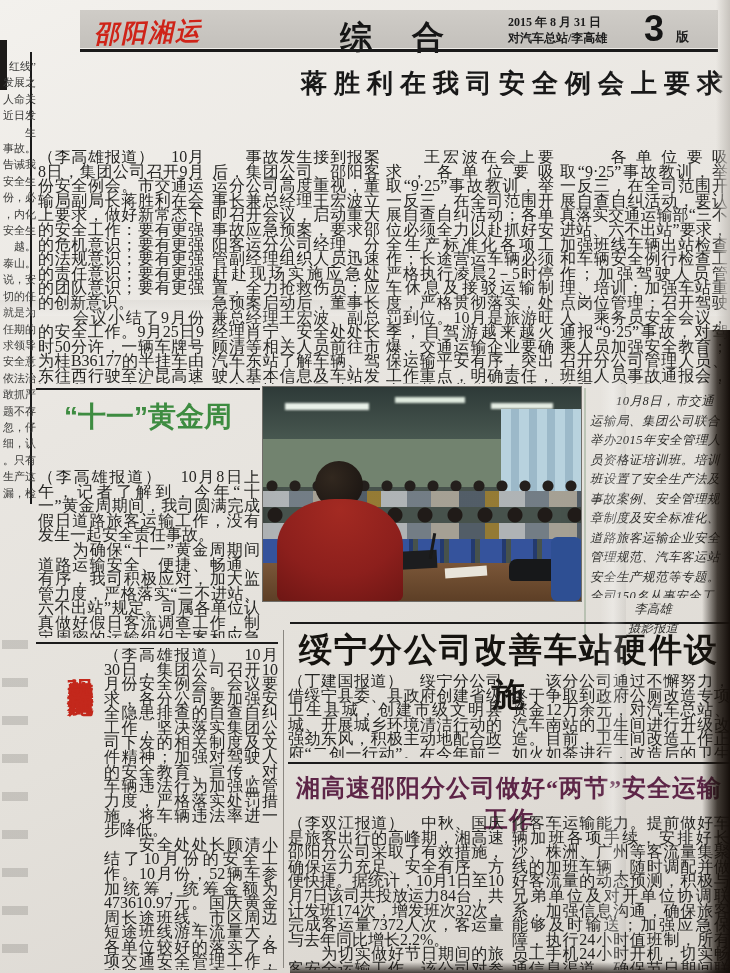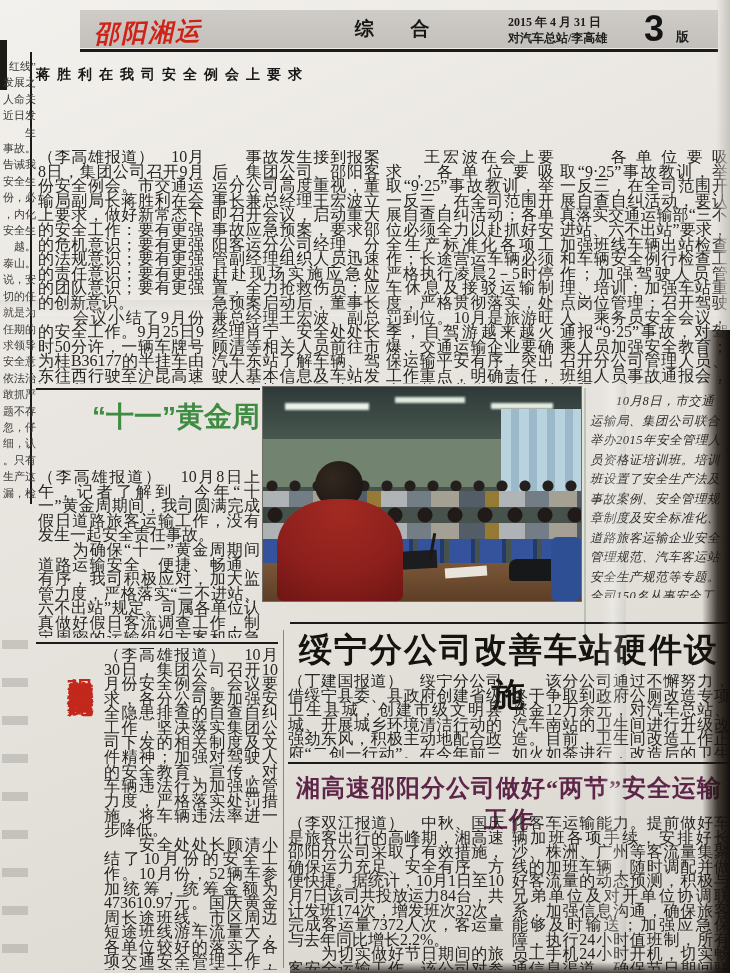--- a/index.html
+++ b/index.html
@@ -3,30 +3,30 @@
 <meta charset="utf-8">
 <style>
   html,body{margin:0;padding:0;background:#17120e;width:730px;height:973px;overflow:hidden;}
   #stage{position:relative;width:730px;height:973px;font-family:"Liberation Serif",serif;}
   #paper{position:absolute;inset:0;background:
     linear-gradient(155deg,#f3f1ed 0%,#e9e6e1 35%,#e4e1db 60%,#dedad4 82%,#d6d2cb 100%);}
   .abs{position:absolute;}
   
   .hbar{background:linear-gradient(#cfccc7,#c3c0bb);}
   .logo{color:#cf2318;font-weight:bold;font-style:italic;font-size:25px;transform:rotate(-2deg);letter-spacing:2px;font-family:"Liberation Serif",serif;}
-  .section{font-size:19px;font-weight:bold;letter-spacing:16px;color:#161616;text-align:center;}
+  .section{font-size:32px;font-weight:bold;letter-spacing:16px;color:#161616;text-align:center;}
   .hmeta{font-size:12px;font-weight:bold;color:#1c1c1c;line-height:16px;white-space:pre-line;}
   .pnum{font-size:36px;font-weight:bold;color:#141414;line-height:34px;font-family:"Liberation Sans",sans-serif;}
   .punit{font-size:13px;font-weight:bold;color:#1c1c1c;}
   .rule{background:#1b1b1b;}
   .grule{background:#8a8781;}
   
-  .kicker{font-size:14px;color:#181818;text-align:left;letter-spacing:7px;font-weight:bold;}
+  .kicker{font-size:26px;color:#181818;text-align:right;letter-spacing:7px;font-weight:bold;}
   .mainhl{font-size:40px;font-weight:bold;color:#d95a17;text-align:center;letter-spacing:1px;font-family:"Liberation Sans",sans-serif;white-space:nowrap;}
-  .greenhl{color:#3e8c41;font-weight:bold;text-align:right;font-family:"Liberation Sans",sans-serif;}
+  .greenhl{color:#3e8c41;font-weight:bold;text-align:center;font-family:"Liberation Sans",sans-serif;}
   .blackhl{color:#15130f;font-weight:bold;text-align:center;letter-spacing:2px;font-size:33px;}
   .maroonhl{color:#5d2547;font-weight:bold;text-align:center;font-size:24px;letter-spacing:1px;}
   .vred{writing-mode:vertical-rl;font-size:26px;line-height:46px;font-weight:bold;color:#c3281c;font-family:"Liberation Sans",sans-serif;letter-spacing:1px;}
   
   .btxt{font-size:16px;line-height:14.6px;color:#242422;text-align:justify;overflow:hidden;white-space:pre-line;}
   .caption{font-size:12.5px;line-height:19.5px;color:#2e2e2c;font-style:italic;white-space:pre-line;overflow:hidden;letter-spacing:0.5px;}
   .credit{font-size:12.5px;line-height:19px;color:#2e2e2c;font-style:italic;text-align:center;white-space:pre-line;}
   .stript{font-size:11px;line-height:16.4px;color:#3a3a38;text-align:right;white-space:pre-line;overflow:hidden;}
   
   #photo{background:#47524c;border:1px solid #6f6d68;overflow:hidden;box-shadow:inset 0 0 18px rgba(0,0,0,.35);}
@@ -71,21 +71,21 @@
 细，认
 。只有
 生产这
 漏，检
 患于未</div>
     <div class="abs crease" style="left:2px;top:640px;width:26px;height:330px;background:repeating-linear-gradient(#6b6964 0 9px,rgba(0,0,0,0) 9px 38px);opacity:.25;"></div>
 
     <div class="abs hbar" style="left:80px;top:10px;width:638px;height:38px;"></div>
     <div class="abs logo" style="left:94px;top:15px;width:160px;height:32px;">邵阳湘运</div>
     <div class="abs section" style="left:290px;top:16px;width:220px;height:30px;">综  合</div>
-    <div class="abs hmeta" style="left:508px;top:14px;width:130px;height:16px;">2015 年 4 月 31 日</div>
+    <div class="abs hmeta" style="left:508px;top:14px;width:130px;height:16px;">2015 年 8 月 31 日</div>
     <div class="abs hmeta" style="left:508px;top:30px;width:130px;height:16px;">对汽车总站/李高雄</div>
     <div class="abs pnum" style="left:644px;top:12px;width:30px;height:34px;">3</div>
     <div class="abs punit" style="left:676px;top:28px;width:20px;height:16px;">版</div>
     <div class="abs rule" style="left:80px;top:49px;width:638px;height:2.5px;"></div>
 
     <div class="abs kicker" style="left:36px;top:66px;width:694px;height:24px;">蒋胜利在我司安全例会上要求</div>
     <div class="abs btxt" style="left:38px;top:150px;width:166px;height:234px;">（李高雄报道）　10月8日，集团公司召开9月份安全例会。市交通运输局副局长蒋胜利在会上要求，做好新常态下的安全工作：要有更强的危机意识；要有更强的法规意识；要有更强的责任意识；要有更强的团队意识；要有更强的创新意识。
 　　会议小结了9月份的安全工作。9月25日9时50分许，一辆车牌号为桂B36177的半挂车由东往西行驶至沪昆高速湘潭段1075公里时，车辆失控带动一台同向行驶的车牌号为湘B6RC98的轻型货车一并越过中线护栏冲到对向车道，与自西往东方向正常行驶由邵阳开往株洲的湘E96959中型客车相撞，半挂车车头与湘E96959中型客车起火燃烧。同时，一辆车牌号为湘E96555小型客车行驶至事发路段，撞上半挂车。经初步核实，事故共造成21人死亡、13人不同程度受伤的重大交通事故。</div>
     <div class="abs btxt" style="left:212px;top:150px;width:168px;height:234px;">　　事故发生接到报案后，集团公司、邵阳客运分公司高度重视，董事长兼总经理王宏波立即召开会议，启动重大事故应急预案，要求邵阳客运分公司经理、分管副经理组织人员迅速赶赴现场实施应急处置，全力抢救伤员；应急预案启动后，董事长兼总经理王宏波、副总经理肖宁、安全处处长顾清等相关人员前往市汽车东站了解车辆、驾驶人基本信息及车站发班上客情况，同时组织筹备了事故处理资金，并且召开了邵阳客运分公司部分领导会议，王宏波指示要一边处理事故善后事宜，一边抓好安全生产工作，不能自乱阵脚。随后迅速赶赴事故现场参与事故处理，晚上陪同副市长陈优秀到医院看望伤者、遇难者家属。9月27日起组织30名安全员配合湘潭市政府及邵阳市政府做好遇难者家属安抚、赔偿结案工作，到目前为止已经全部结案。</div>
     <div class="abs btxt" style="left:386px;top:150px;width:168px;height:234px;">　　王宏波在会上要求，各单位要吸取“9·25”事故教训，举一反三，在全司范围开展自查自纠活动；各单位必须全力以赴抓好安全生产标准化各项工作；长途营运车辆必须严格执行凌晨2－5时停车休息及接驳运输制度，严格贯彻落实，处罚到位。10月是旅游旺季，自驾游越来越火爆，交通运输企业要确保运输平安有序，突出工作重点，明确责任，全面落实单位领导特别是单位一把手的安全生产责任和“一岗双责”制度，形成全方位的安全生产责任体系。</div>
@@ -114,20 +114,22 @@
       <div class="abs" style="left:128px;top:164px;width:46px;height:18px;background:#1c1d1f;transform:rotate(-3deg);"></div>
       <div class="abs" style="left:182px;top:180px;width:42px;height:10px;background:#e8e4da;transform:rotate(-4deg);"></div>
       <div class="abs" style="left:246px;top:172px;width:50px;height:22px;background:#17181a;border-radius:8px 8px 4px 4px;"></div>
       <div class="abs" style="left:288px;top:150px;width:30px;height:64px;background:#2e4f93;border-radius:6px;"></div>
       <div class="abs" style="left:52px;top:74px;width:48px;height:48px;border-radius:50%;background:radial-gradient(circle at 35% 35%,#32281f,#171210);"></div>
       <div class="abs" style="left:14px;top:112px;width:126px;height:102px;background:radial-gradient(circle at 50% 10%,#a32a22,#8c1f1c 60%,#6e1614);border-radius:46% 46% 6px 6px;"></div>
       <div class="abs" style="left:168px;top:146px;width:3px;height:26px;background:#1a1a1a;transform:rotate(10deg);"></div>
     </div>
 
     <div class="abs caption" style="left:590px;top:392px;width:132px;height:206px;">　　10月8日，市交通运输局、集团公司联合举办2015年安全管理人员资格证培训班。培训班设置了安全生产法及事故案例、安全管理规章制度及安全标准化、道路旅客运输企业安全管理规范、汽车客运站安全生产规范等专题。全司150名从事安全工作的管理人员参加了培训。</div>
+    <div class="abs credit" style="left:598px;top:600px;width:110px;height:40px;">李高雄
+摄影报道</div>
     <div class="abs crease" style="left:584px;top:388px;width:2px;height:250px;background:rgba(110,140,110,.35);"></div>
 
     <div class="abs rule" style="left:36px;top:642px;width:242px;height:1.5px;"></div>
     <div class="abs vred" style="left:56px;top:658px;width:48px;height:314px;">加强监管力度落实处罚措施</div>
     <div class="abs btxt" style="left:104px;top:648px;width:174px;height:322px;">（李高雄报道）　10月30日，集团公司召开10月份安全例会。会议要求，各分公司要加强安全隐患排查的自查自纠工作，坚决落实集团公司下发的相关制度及文件精神；加强对驾驶人的安全教育、宣传，对车辆违法行为加强监管力度，严格落实处罚措施，将车辆违法率进一步降低。
 　　安全处处长顾清小结了10月份的安全工作。10月份，52辆车参加统筹，统筹金额为473610.97元。国庆黄金周长途班线、市区周边短途班线游车流量大，各单位较好的落实了各项交通安全管理工作，确保国庆期间安全生产平稳有序。
 　　会议对11月份的安全工作进行了布置。继续开展星网锐捷G06设备更换北斗GPS设备、星网锐捷旧3G视频设备更换北斗3G视频一体机的工作；11月15日前完成站务人员100%培训到位；及时更新信息，消除过期预警，并且安全内勤人员每天要登陆系统查看，建立过期预警台账，登记每天产生的过期预警，及时处理到位。会议对11月份的安全风险进行了分析，并通报了其他事项。
 　　副总经理肖宁在会上要求，要重视安全队伍建设，加强站务人员培训，进一步强化安全基础工作和“四把关”，抓好违法行为处理、GPS违章处理、事故“四不放过”处理，推进安全标准化建设实行档案化、日常化，加大《刑法修正案（九）》的学习。</div>
     <div class="abs grule" style="left:283px;top:630px;width:1px;height:338px;"></div>
 

